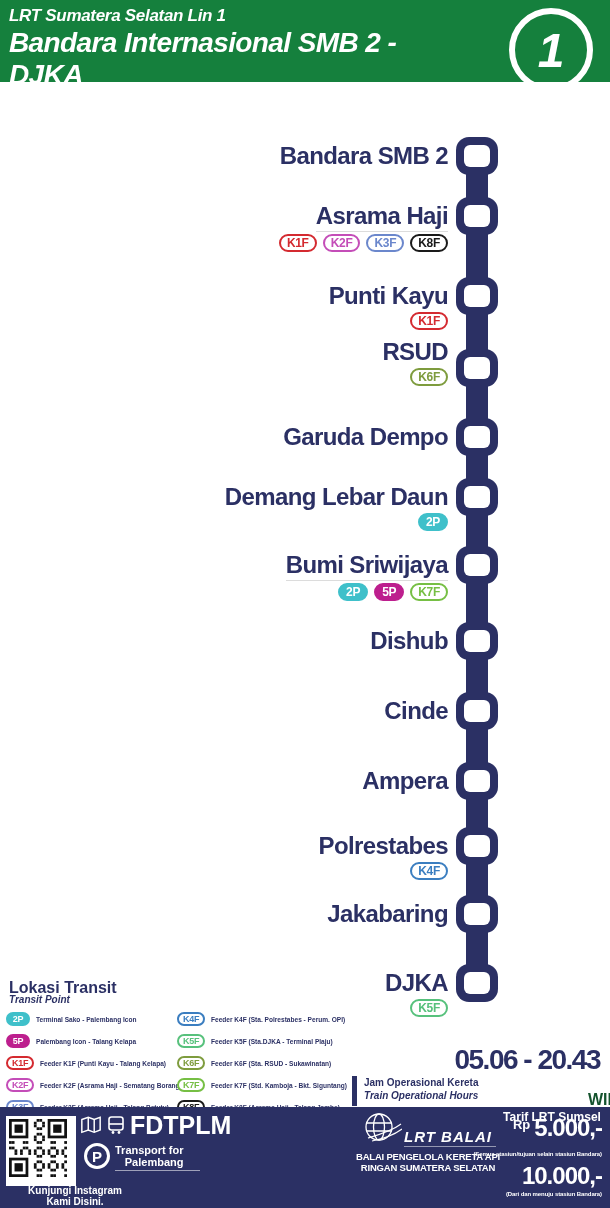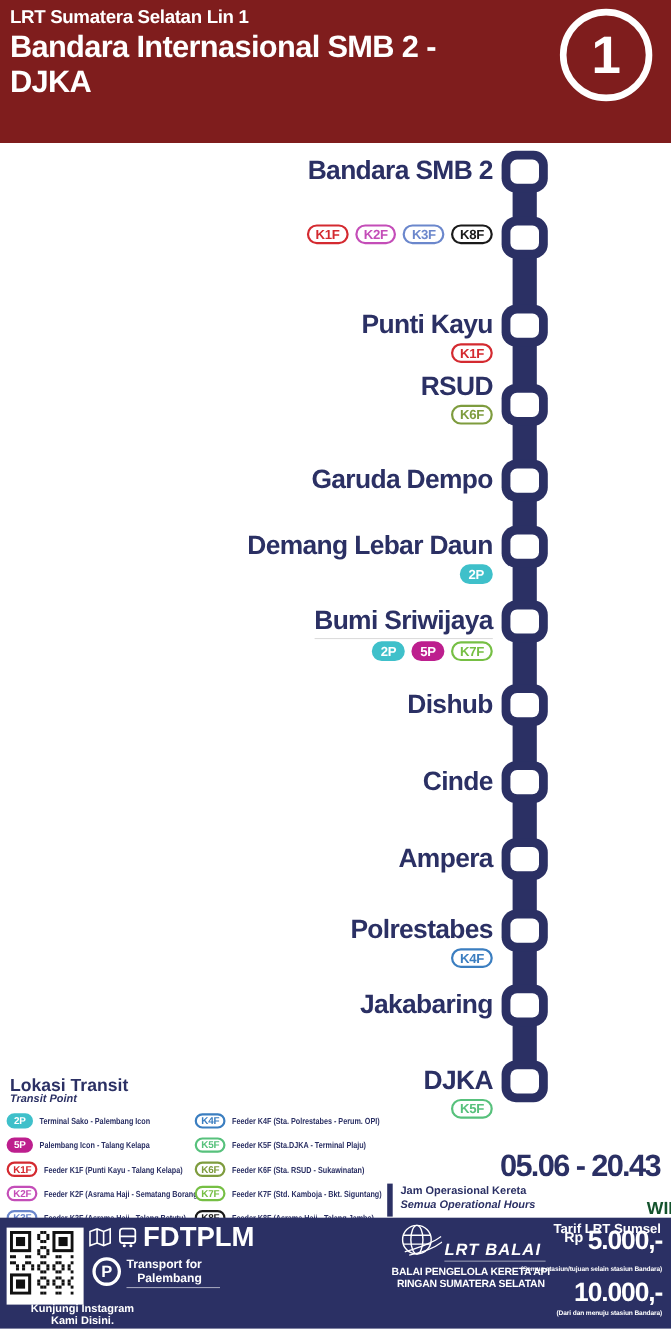--- a/index.html
+++ b/index.html
@@ -3,22 +3,22 @@
 <meta charset="utf-8">
 <style>
   html,body{margin:0;padding:0;}
   body{
     width:610px;height:1208px;position:relative;overflow:hidden;
     background:#ffffff;font-family:"Liberation Sans", sans-serif;
     -webkit-font-smoothing:antialiased;
   }
   
   .header{
-    position:absolute;left:0;top:0;width:610px;height:130px;
-    background:#7f1d1d;color:#fff;box-sizing:border-box;padding:5px 10px 0 9px;
+    position:absolute;left:0;top:0;width:610px;height:82px;
+    background:#15803d;color:#fff;box-sizing:border-box;padding:5px 10px 0 9px;font-style:italic;
   }
   .header .line-label{font-size:17px;font-weight:800;letter-spacing:-0.3px;line-height:22px;}
   .header .title{font-size:28px;font-weight:800;letter-spacing:-0.6px;line-height:32px;white-space:nowrap;}
   .line-roundel{
     position:absolute;right:17px;top:8px;width:72px;height:72px;border:6px solid #fff;
     border-radius:50%;display:flex;align-items:center;justify-content:center;
     font-size:48px;font-weight:800;color:#fff;
   }
   
   .route-line{position:absolute;background:#2b3064;}
@@ -153,20 +153,21 @@
     </div>
     <div class="marker" style="left: 456px; top: 964px;">
       <div class="inner"></div>
     </div>
   </div>
 <div id="stations-layer">
     <div class="station" style="top: 142px;">
       <div class="station-name">Bandara SMB 2</div>
     </div>
     <div class="station" style="top: 202px;">
+      <div class="station-name underlined">Asrama Haji</div>
       <div class="station-badges">
         <span class="chip station-chip" style="background: rgb(255, 255, 255); border-color: rgb(212, 42, 48); color: rgb(212, 42, 48);">K1F</span>
         <span class="chip station-chip" style="background: rgb(255, 255, 255); border-color: rgb(196, 77, 184); color: rgb(196, 77, 184);">K2F</span>
         <span class="chip station-chip" style="background: rgb(255, 255, 255); border-color: rgb(107, 135, 204); color: rgb(107, 135, 204);">K3F</span>
         <span class="chip station-chip" style="background: rgb(255, 255, 255); border-color: rgb(26, 26, 26); color: rgb(26, 26, 26);">K8F</span>
       </div>
     </div>
     <div class="station" style="top: 282px;">
       <div class="station-name">Punti Kayu</div>
       <div class="station-badges">
@@ -265,21 +266,21 @@
     </div>
     <div class="legend-row">
       <span class="chip legend-chip" style="background: rgb(255, 255, 255); border-color: rgb(26, 26, 26); color: rgb(26, 26, 26);">K8F</span>
       <span class="legend-text">Feeder K8F (Asrama Haji - Talang Jambe)</span>
     </div>
   </div>
 
 <div class="time-range">05.06 - 20.43</div>
 <div class="hours-label">
   <div class="id">Jam Operasional Kereta</div>
-  <div class="en">Semua Operational Hours</div>
+  <div class="en">Train Operational Hours</div>
 </div>
 <div class="timezone">WIB</div>
 
 <div class="footer">
 
   <div class="qr">
     <svg id="qr-svg" width="58" height="58" viewBox="0 0 21 21">
         <rect width="21" height="21" fill="#fff"></rect>
         <rect x="10" y="0" width="1" height="1" fill="#111"></rect>
         <rect x="11" y="0" width="1" height="1" fill="#111"></rect>

